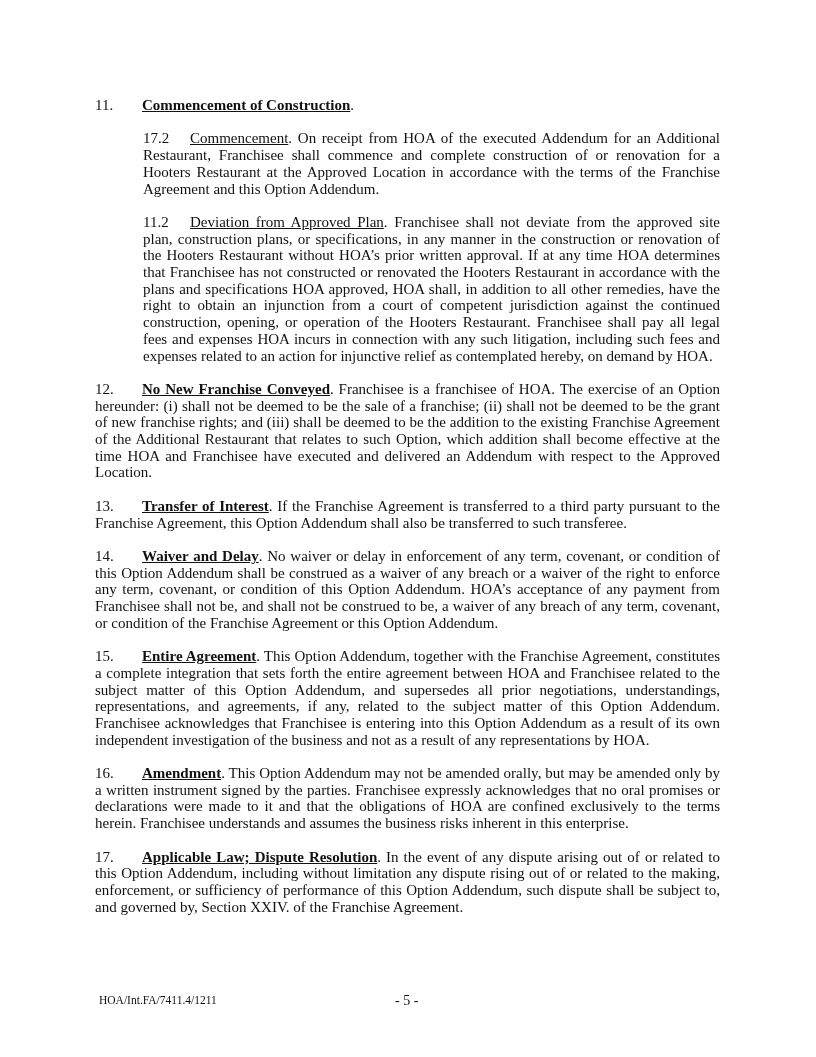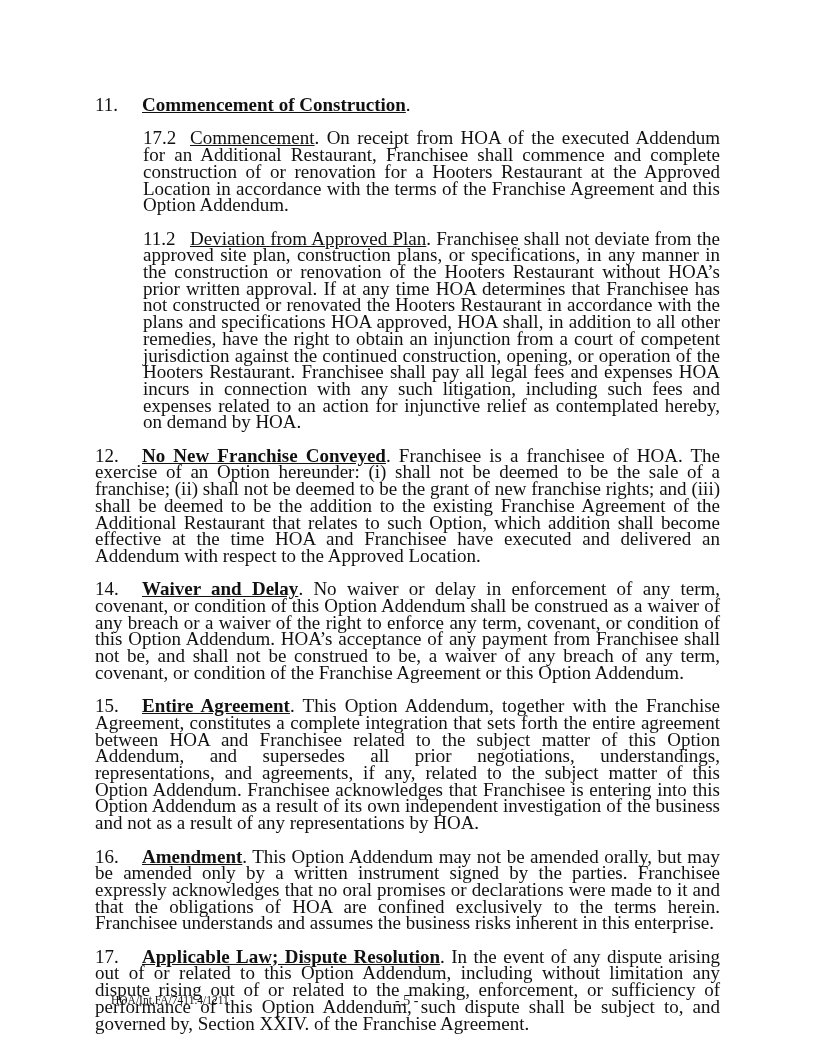--- a/index.html
+++ b/index.html
@@ -3,36 +3,36 @@
   <meta charset="utf-8">
   <style>
     html, body { margin: 0; padding: 0; background: #ffffff; }
     body {
       width: 816px; height: 1057px; position: relative; overflow: hidden;
       font-family: "Liberation Serif", "DejaVu Serif", serif;
       color: #111111;
     }
     .page {
       position: absolute; left: 95px; top: 97px; width: 625px;
-      font-size: 19px; line-height: 16.7px; font-family: Liberation Serif, serif;
+      font-size: 15px; line-height: 16.7px; font-family: Liberation Serif, serif;
     }
     .para {
       text-align: justify; margin: 0 0 16.7px 0;
     }
     .num { display: inline-block; width: 47px; }
     .subnum { display: inline-block; width: 47px; }
     .indent { padding-left: 48px; }
     .heading-bold { font-weight: bold; text-decoration: underline; }
     .heading-sub { text-decoration: underline; }
     .section-title { margin: 0 0 16.7px 0; }
     .footer {
       position: absolute; top: 994px; left: 95px; width: 625px;
       font-size: 11.5px;
     }
-    .footer-id { position: absolute; left: 16px; top: 0; }
+    .footer-id { position: absolute; left: 4px; top: 0; }
     .footer-page { position: absolute; left: 300px; top: -1px; font-size: 14px; }
   </style>
 </head>
 <body>
 
 <div class="page">
 
   <div class="section-title">
     <span class="num">11.</span><span class="heading-bold">Commencement of Construction</span><span>.</span>
   </div>
@@ -42,20 +42,23 @@
   </p>
 
   <p class="para indent">
     <span class="subnum">11.2</span><span class="heading-sub">Deviation from Approved Plan</span><span>.  Franchisee shall not deviate from the approved site plan, construction plans, or specifications, in any manner in the construction or renovation of the Hooters Restaurant without HOA’s prior written approval.  If at any time HOA determines that Franchisee has not constructed or renovated the Hooters Restaurant in accordance with the plans and specifications HOA approved, HOA shall, in addition to all other remedies, have the right to obtain an injunction from a court of competent jurisdiction against the continued construction, opening, or operation of the Hooters Restaurant.  Franchisee shall pay all legal fees and expenses HOA incurs in connection with any such litigation, including such fees and expenses related to an action for injunctive relief as contemplated hereby, on demand by HOA.</span>
   </p>
 
   <p class="para">
     <span class="num">12.</span><span class="heading-bold">No New Franchise Conveyed</span><span>.  Franchisee is a franchisee of HOA.  The exercise of an Option hereunder: (i) shall not be deemed to be the sale of a franchise; (ii) shall not be deemed to be the grant of new franchise rights; and (iii) shall be deemed to be the addition to the existing Franchise Agreement of the Additional Restaurant that relates to such Option, which addition shall become effective at the time HOA and Franchisee have executed and delivered an Addendum with respect to the Approved Location.</span>
   </p>
 
+  <p class="para">
+    <span class="num">13.</span><span class="heading-bold">Transfer of Interest</span><span>.  If the Franchise Agreement is transferred to a third party pursuant to the Franchise Agreement, this Option Addendum shall also be transferred to such transferee.</span>
+  </p>
 
   <p class="para">
     <span class="num">14.</span><span class="heading-bold">Waiver and Delay</span><span>.  No waiver or delay in enforcement of any term, covenant, or condition of this Option Addendum shall be construed as a waiver of any breach or a waiver of the right to enforce any term, covenant, or condition of this Option Addendum.  HOA’s acceptance of any payment from Franchisee shall not be, and shall not be construed to be, a waiver of any breach of any term, covenant, or condition of the Franchise Agreement or this Option Addendum.</span>
   </p>
 
   <p class="para">
     <span class="num">15.</span><span class="heading-bold">Entire Agreement</span><span>.  This Option Addendum, together with the Franchise Agreement, constitutes a complete integration that sets forth the entire agreement between HOA and Franchisee related to the subject matter of this Option Addendum, and supersedes all prior negotiations, understandings, representations, and agreements, if any, related to the subject matter of this Option Addendum.  Franchisee acknowledges that Franchisee is entering into this Option Addendum as a result of its own independent investigation of the business and not as a result of any representations by HOA.</span>
   </p>
 
   <p class="para">

